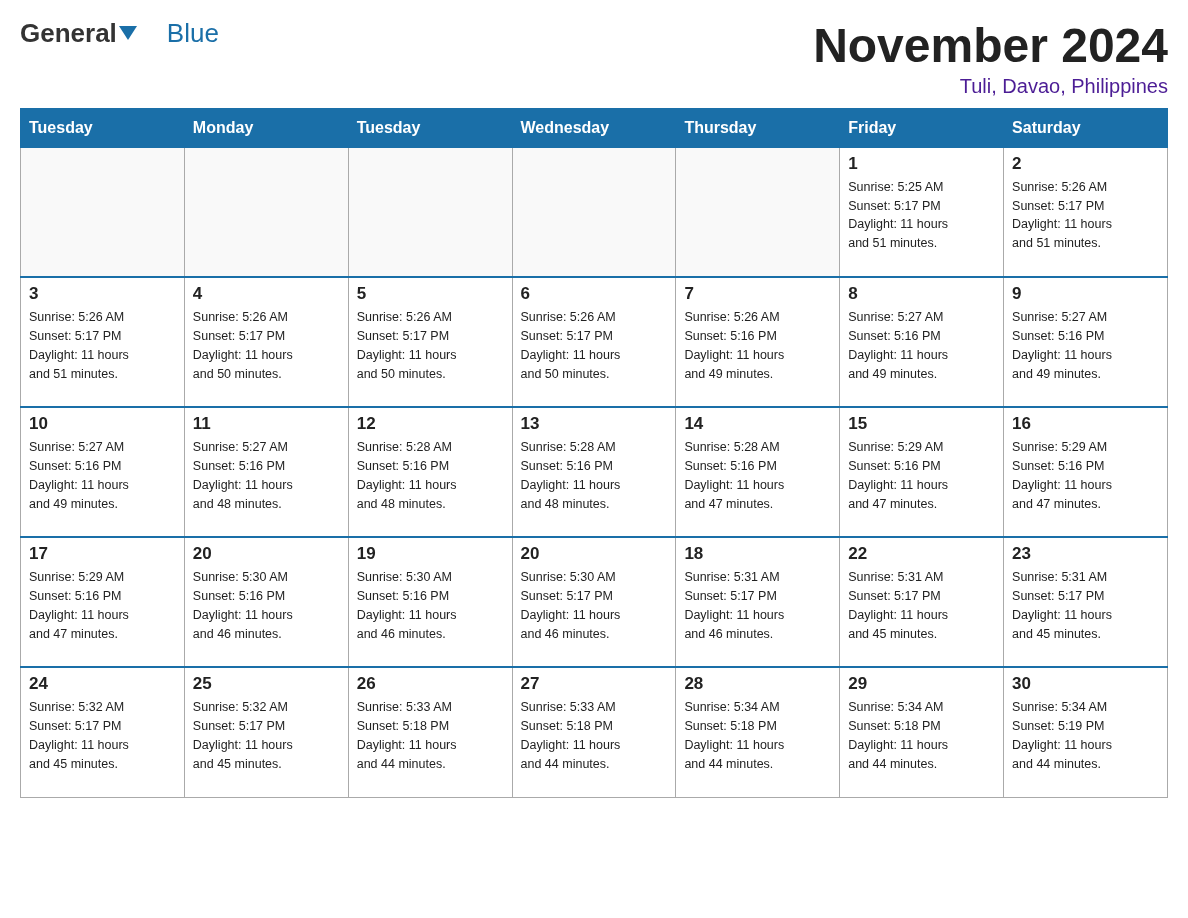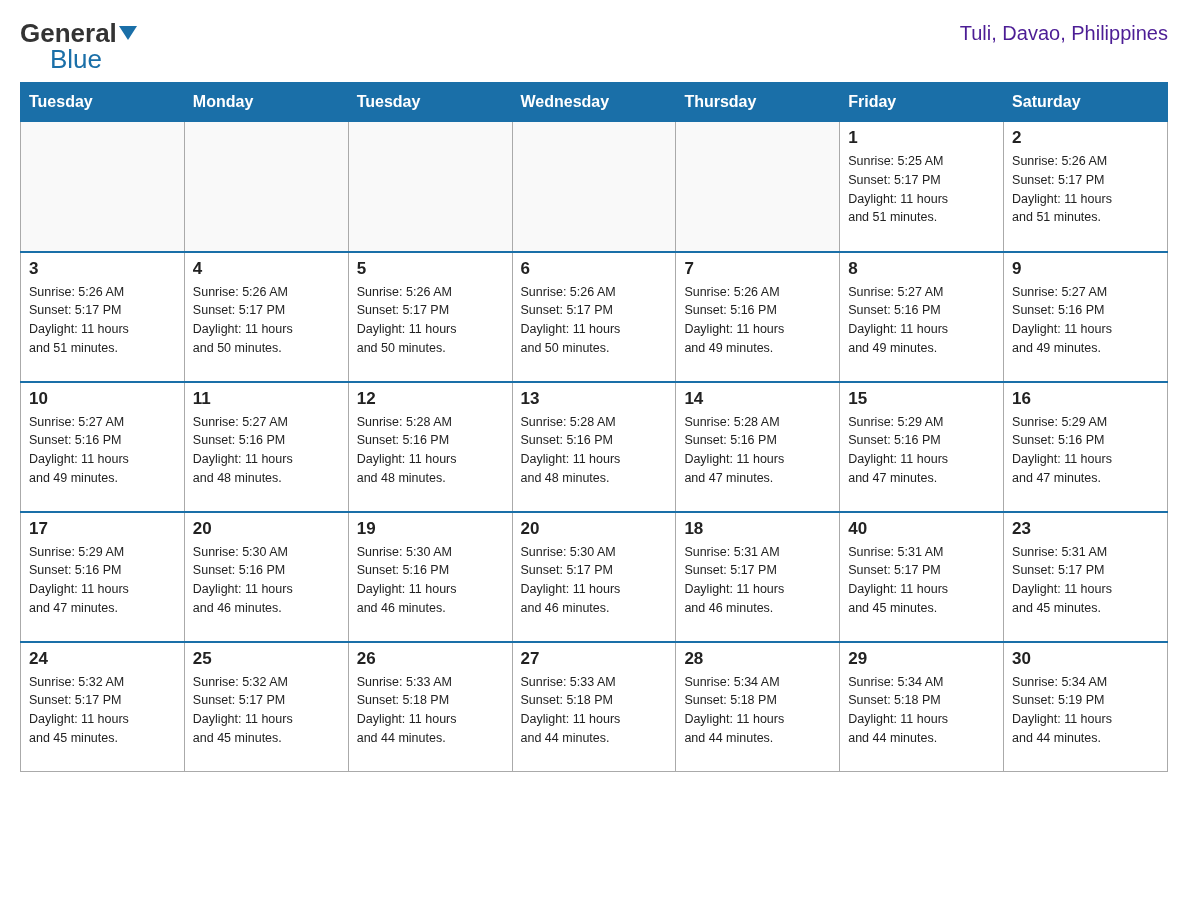--- a/index.html
+++ b/index.html
@@ -11,21 +11,21 @@
       min-height: 918px;
     }
     .header {
       display: flex;
       justify-content: space-between;
       align-items: flex-start;
       margin-bottom: 10px;
     }
     .logo {
       display: flex;
-      flex-direction: column;
+      flex-direction: row;
       align-items: flex-start;
     }
     .logo-general {
       font-size: 26px;
       font-weight: bold;
       color: #333;
       line-height: 1;
     }
     .logo-general span {
       color: #1a6fa8;
@@ -97,20 +97,21 @@
 <div class="header">
   <div class="logo">
     <div>
       <span class="logo-general">General<span style="display: inline-block; width: 0px; height: 0px; border-left: 9px solid transparent; border-right: 9px solid transparent; border-top: 14px solid rgb(26, 111, 168); margin-left: 2px; vertical-align: middle; position: relative; top: -2px;"></span></span>
     </div>
     <div>
       <span class="logo-blue">Blue</span>
     </div>
   </div>
   <div class="title-block">
+    <div class="month-title">November 2024</div>
     <div class="location">Tuli, Davao, Philippines</div>
   </div>
 </div>
 
 <table class="calendar">
   <thead>
     <tr>
     <th>Tuesday</th>
         <th>Monday</th>
         <th>Tuesday</th>
@@ -211,21 +212,21 @@
         </td>
         <td>
           <div class="day-num">20</div>
           <div class="day-info">Sunrise: 5:30 AM<br>Sunset: 5:17 PM<br>Daylight: 11 hours<br>and 46 minutes.</div>
         </td>
         <td>
           <div class="day-num">18</div>
           <div class="day-info">Sunrise: 5:31 AM<br>Sunset: 5:17 PM<br>Daylight: 11 hours<br>and 46 minutes.</div>
         </td>
         <td>
-          <div class="day-num">40</div>
+          <div class="day-num">22</div>
           <div class="day-info">Sunrise: 5:31 AM<br>Sunset: 5:17 PM<br>Daylight: 11 hours<br>and 45 minutes.</div>
         </td>
         <td>
           <div class="day-num">23</div>
           <div class="day-info">Sunrise: 5:31 AM<br>Sunset: 5:17 PM<br>Daylight: 11 hours<br>and 45 minutes.</div>
         </td>
       </tr>
       <tr class="row-divider">
         <td>
           <div class="day-num">24</div>

